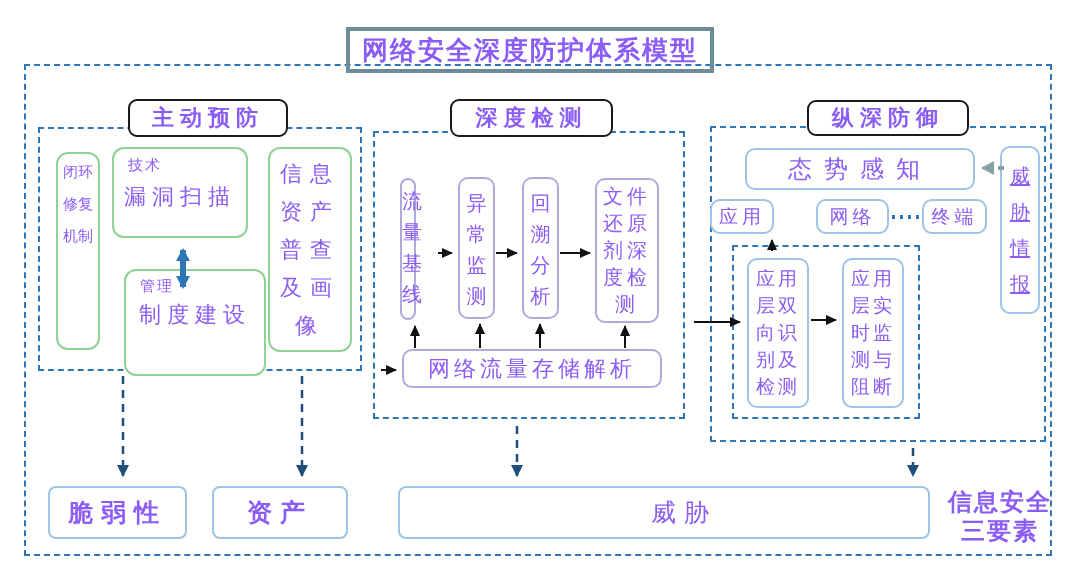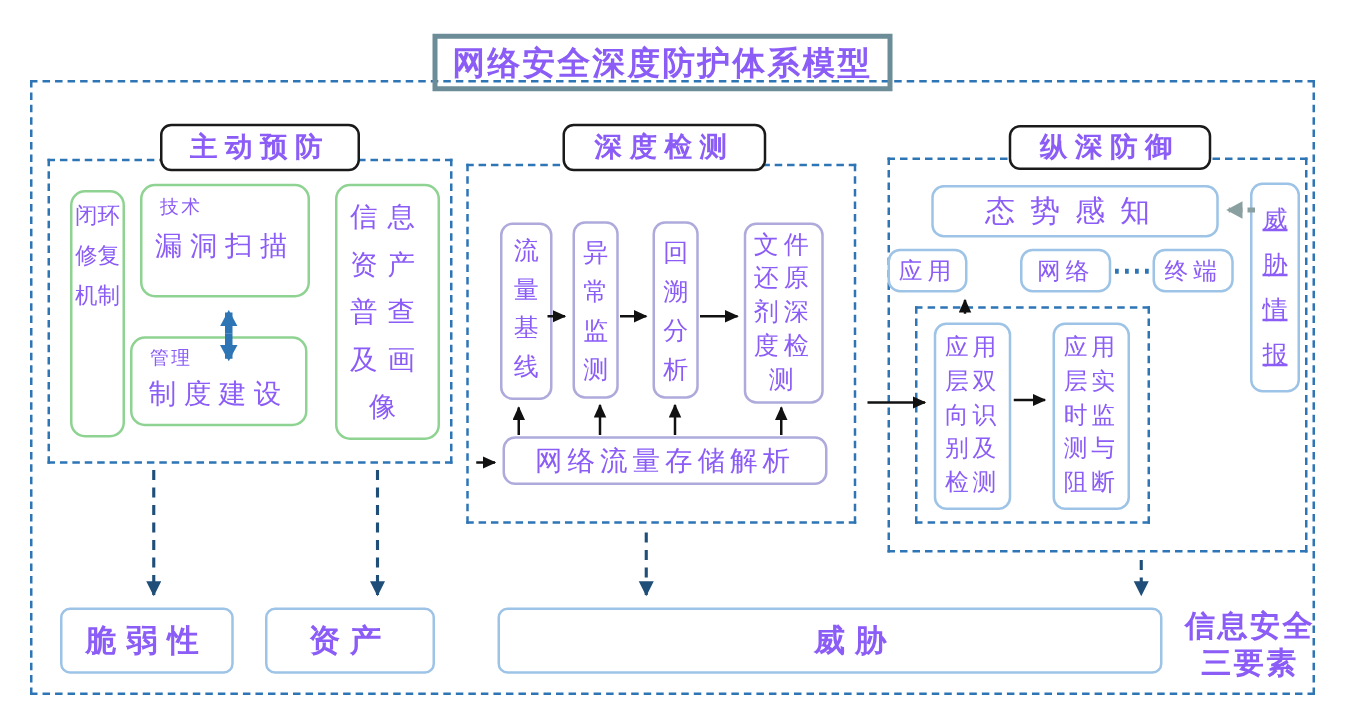--- a/index.html
+++ b/index.html
@@ -27,40 +27,40 @@
 
   <div class="box nofill center z4" style="left:346px;top:27px;width:368px;height:46px;border:4px solid #6C8D98;font-size:26px;font-weight:700;letter-spacing:2px;">
     <span>网络安全深度防护体系模型</span>
   </div>
 
   <div class="box dashedB" style="left:38px;top:127px;width:324px;height:244px;"></div>
   <div class="box headerB center" style="left:128px;top:99px;width:160px;height:38px;">
     <span>主动预防</span>
   </div>
 
-  <div class="box greenB vwrap" style="left:56px;top:152px;width:44px;height:198px;font-size:18px;line-height:32px;padding-top:2px;"><span>闭环修复机制</span></div>
+  <div class="box greenB vwrap" style="left:56px;top:152px;width:44px;height:198px;font-size:15px;line-height:32px;padding-top:2px;"><span>闭环修复机制</span></div>
 
   <div class="box greenB" style="left:112px;top:147px;width:136px;height:91px;">
     <div class="smalllabel" style="margin:7px 0 0 14px;">技术</div>
     <div style="font-size:22px;letter-spacing:6px;text-align:center;margin-top:7px;">漏洞扫描</div>
   </div>
 
-  <div class="box greenB" style="left:104px;top:269px;width:142px;height:72px;">
+  <div class="box greenB" style="left:124px;top:269px;width:142px;height:107px;">
     <div class="smalllabel" style="margin:6px 0 0 14px;">管理</div>
     <div style="font-size:22px;letter-spacing:6px;text-align:center;margin-top:4px;">制度建设</div>
   </div>
 
   <div class="box greenB vwrap" style="left:268px;top:147px;width:84px;height:205px;font-size:22px;line-height:38px;letter-spacing:8px;padding-top:6px;"><span>信息资产普查及画像</span></div>
 
   <div class="box dashedB" style="left:373px;top:131px;width:312px;height:288px;"></div>
   <div class="box headerB center" style="left:450px;top:99px;width:163px;height:38px;">
     <span>深度检测</span>
   </div>
 
-  <div class="box lavB vwrap" style="left:400px;top:178px;width:42px;height:142px;font-size:20px;line-height:31px;padding-top:6px;"><span>流量基线</span></div>
+  <div class="box lavB vwrap" style="left:400px;top:178px;width:16px;height:142px;font-size:20px;line-height:31px;padding-top:6px;"><span>流量基线</span></div>
 
   <div class="box lavB vwrap" style="left:458px;top:177px;width:37px;height:142px;font-size:20px;line-height:31px;padding-top:9px;"><span>异常监测</span></div>
 
   <div class="box lavB vwrap" style="left:522px;top:177px;width:37px;height:142px;font-size:20px;line-height:31px;padding-top:9px;"><span>回溯分析</span></div>
 
   <div class="box lavB vwrap" style="left:595px;top:178px;width:64px;height:145px;font-size:20px;line-height:27px;letter-spacing:4px;padding-top:3px;"><span>文件还原剂深度检测</span></div>
 
   <div class="box lavB center" style="left:402px;top:349px;width:260px;height:39px;font-size:22px;letter-spacing:4px;">
     <span>网络流量存储解析</span>
   </div>
@@ -91,21 +91,21 @@
   <div class="box blueB vwrap" style="left:747px;top:258px;width:62px;height:150px;font-size:19px;line-height:27px;letter-spacing:3px;padding-top:5px;"><span>应用层双向识别及检测</span></div>
 
   <div class="box blueB vwrap" style="left:842px;top:258px;width:62px;height:150px;font-size:19px;line-height:27px;letter-spacing:3px;padding-top:5px;"><span>应用层实时监测与阻断</span></div>
 
   <div class="box blueB center" style="left:48px;top:486px;width:139px;height:53px;border-radius:8px;font-size:25px;font-weight:700;letter-spacing:8px;">
     <span>脆弱性</span>
   </div>
   <div class="box blueB center" style="left:212px;top:486px;width:136px;height:53px;border-radius:8px;font-size:25px;font-weight:700;letter-spacing:8px;">
     <span>资产</span>
   </div>
-  <div class="box blueB center" style="left:398px;top:486px;width:532px;height:53px;border-radius:8px;font-size:25px;font-weight:700;letter-spacing:8px;padding-left:40px;">
+  <div class="box blueB center" style="left:398px;top:486px;width:532px;height:53px;border-radius:8px;font-size:25px;font-weight:400;letter-spacing:8px;padding-left:40px;">
     <span>威胁</span>
   </div>
   <div class="box nofill vwrap" style="left:944px;top:487px;width:112px;height:62px;font-size:24px;font-weight:700;line-height:29px;letter-spacing:2px;"><span>信息安全三要素</span></div>
 
   <svg class="overlay" width="1080" height="582" viewBox="0 0 1080 582">
     <defs>
       <marker id="ab" markerUnits="userSpaceOnUse" markerWidth="12" markerHeight="12" refX="10" refY="5" orient="auto">
         <path d="M0,0L11,5L0,10Z" fill="#111"></path>
       </marker>
       <marker id="an" markerUnits="userSpaceOnUse" markerWidth="14" markerHeight="14" refX="11" refY="6" orient="auto">

